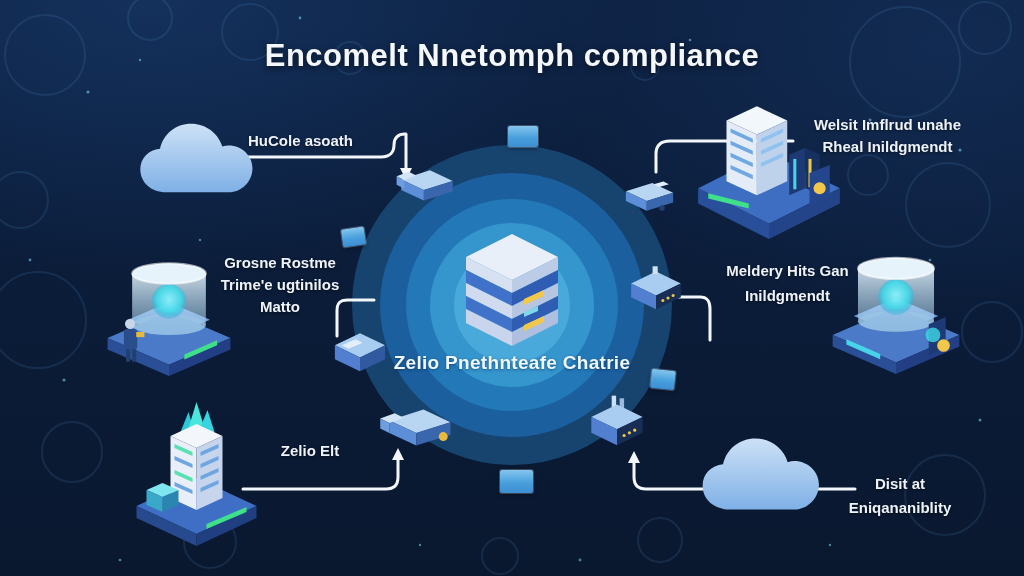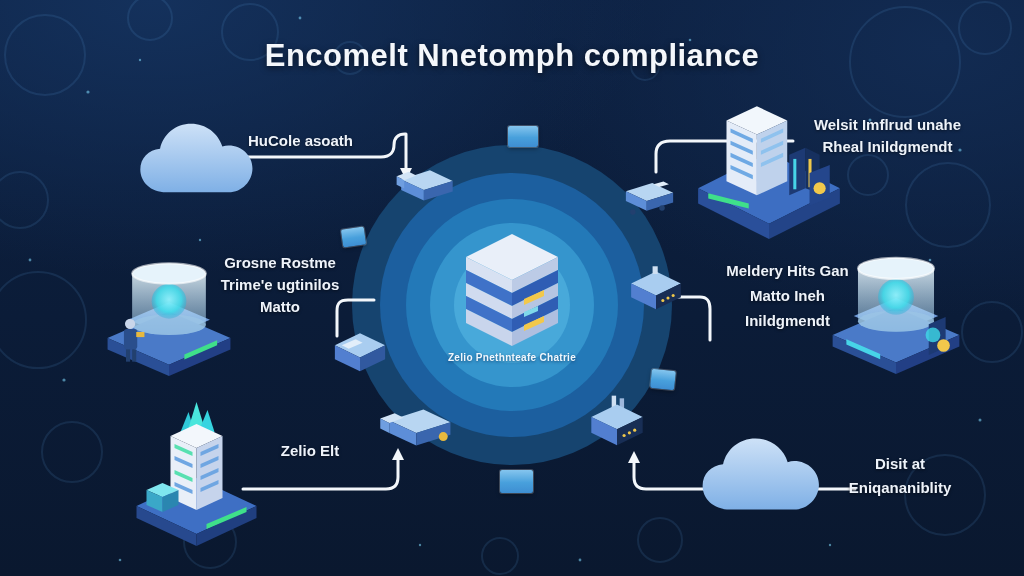--- a/index.html
+++ b/index.html
@@ -13,21 +13,21 @@
   }
   .abs{position:absolute;}
   .title{
     position:absolute;left:0;top:38px;width:100%;text-align:center;
     color:#f4f7fb;font-size:31px;font-weight:bold;letter-spacing:.5px;
     text-shadow:0 2px 6px rgba(0,0,0,.55);
   }
   .ring{position:absolute;border-radius:50%;}
   .hub-label{
     position:absolute;left:362px;top:352px;width:300px;text-align:center;
-    color:#f0f7fd;font-size:10px;font-weight:bold;letter-spacing:.3px;
+    color:#f0f7fd;font-size:19px;font-weight:bold;letter-spacing:.3px;
     text-shadow:0 1px 3px rgba(10,40,80,.6);
   }
   .label{
     position:absolute;color:#eef3fa;font-size:15px;font-weight:bold;
     text-shadow:0 1px 3px rgba(0,0,0,.55);line-height:22px;
   }
   .label div{white-space:nowrap;}
   .panel{
     position:absolute;border-radius:2px;
     background:linear-gradient(180deg,#85c5ee 0%,#48a0dc 55%,#3e8ed2 100%);
@@ -302,26 +302,25 @@
   </div>
 
   <div class="label" style="left:200px;top:252px;width:160px;text-align:center;">
     <div>Grosne Rostme</div>
     <div>Trime'e ugtinilos</div>
     <div>Matto</div>
   </div>
 
   <div class="label" style="left:710px;top:258px;width:155px;text-align:center;line-height:25px;">
     <div>Meldery Hits Gan</div>
-    <div>Matto Ineh</div>
     <div>Inildgmendt</div>
   </div>
 
   <div class="label" style="left:225px;top:440px;width:170px;text-align:center;">
     <div>Zelio Elt</div>
   </div>
 
-  <div class="label" style="left:820px;top:452px;width:160px;text-align:center;line-height:24px;">
+  <div class="label" style="left:820px;top:472px;width:160px;text-align:center;line-height:24px;">
     <div>Disit at</div>
     <div>Eniqananiblity</div>
   </div>
 
 </div>
 
 </body></html>

